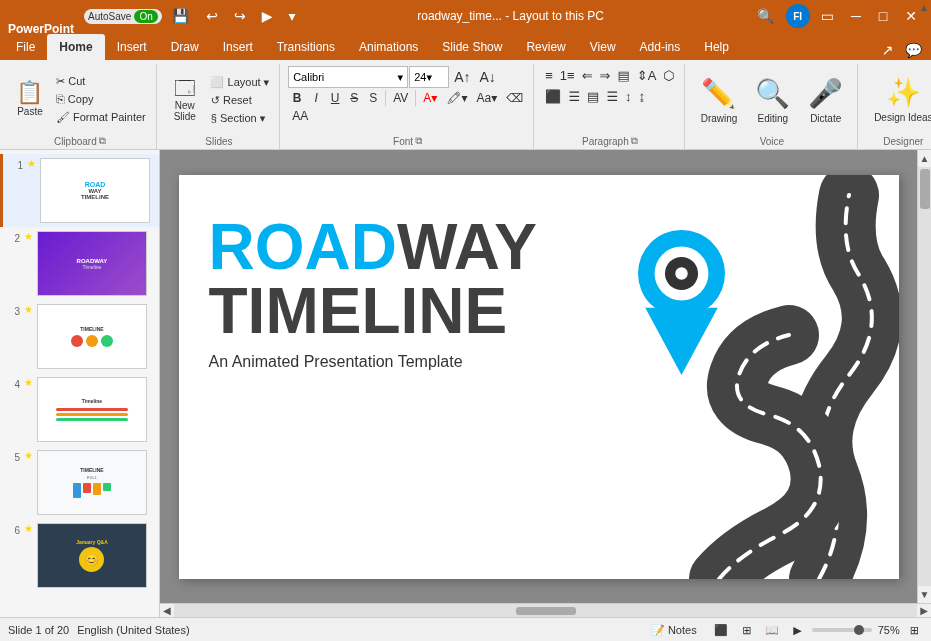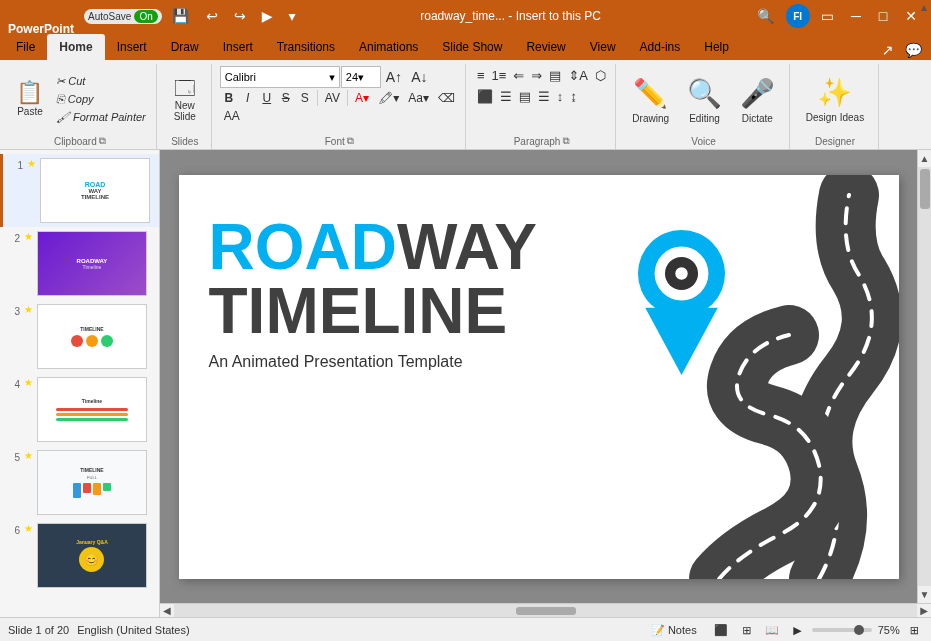--- a/index.html
+++ b/index.html
@@ -38,21 +38,21 @@
     .ribbon-tabs {
       background: #c55a11;
       display: flex;
       align-items: flex-end;
       padding: 0 4px;
       height: 28px;
     }
     .ribbon-tab {
       padding: 4px 12px;
       font-size: 12px;
-      color: #000000;
+      color: #ffffff;
       cursor: pointer;
       border-radius: 3px 3px 0 0;
       height: 26px;
       display: flex;
       align-items: center;
     }
     .ribbon-tab.active { background: #f0f0f0; color: #333; font-weight: 600; }
     .ribbon-icon-btn { background: none; border: none; color: white; font-size: 14px; cursor: pointer; padding: 2px 4px; }
 
     
@@ -110,21 +110,20 @@
       align-items: center;
       gap: 2px;
       padding: 2px 4px;
       cursor: pointer;
       border-radius: 2px;
       background: none;
       border: none;
       font-size: 11px;
       color: #333;
       white-space: nowrap;
-      font-style: italic;
     }
     .ribbon-col { display: flex; flex-direction: column; gap: 1px; }
     .font-box {
       border: 1px solid #bbb;
       background: white;
       height: 22px;
       display: flex;
       align-items: center;
       padding: 0 4px;
       font-size: 11px;
@@ -362,21 +361,21 @@
     <div class="autosave-toggle">
       <span>AutoSave</span>
       <span class="toggle-on">On</span>
     </div>
     <button class="title-btn">💾</button>
     <button class="title-btn">↩</button>
     <button class="title-btn">↪</button>
     <button class="title-btn">▶</button>
     <button class="title-btn">▾</button>
   </div>
-  <div class="title-bar-center">roadway_time... - Insert to this PC</div>
+  <div class="title-bar-center">roadway_time... - Layout to this PC</div>
   <div class="title-bar-right">
     <button class="title-btn">🔍</button>
     <div class="user-avatar">FI</div>
     <button class="title-btn">▭</button>
     <button class="win-btn">─</button>
     <button class="win-btn">□</button>
     <button class="win-btn close">✕</button>
   </div>
 </div>
 
@@ -418,20 +417,25 @@
       <span style="cursor:pointer;">⧉</span>
     </div>
   </div>
 
   <div class="ribbon-group">
     <div class="ribbon-group-content">
       <button class="ribbon-btn">
         <span class="ribbon-btn-icon" style="font-size:20px;">🗔</span>
         <span>New<br>Slide</span>
       </button>
+      <div class="ribbon-col">
+        <button class="ribbon-btn-sm">⬜ Layout ▾</button>
+        <button class="ribbon-btn-sm">↺ Reset</button>
+        <button class="ribbon-btn-sm">§ Section ▾</button>
+      </div>
     </div>
     <div class="ribbon-group-label">Slides</div>
   </div>
 
   <div class="ribbon-group">
     <div class="ribbon-group-content" style="flex-direction:column; align-items:flex-start;">
       <div class="formatting-row">
         <div class="font-box">
           <span>Calibri</span>
           <span style="margin-left:auto;">▾</span>

